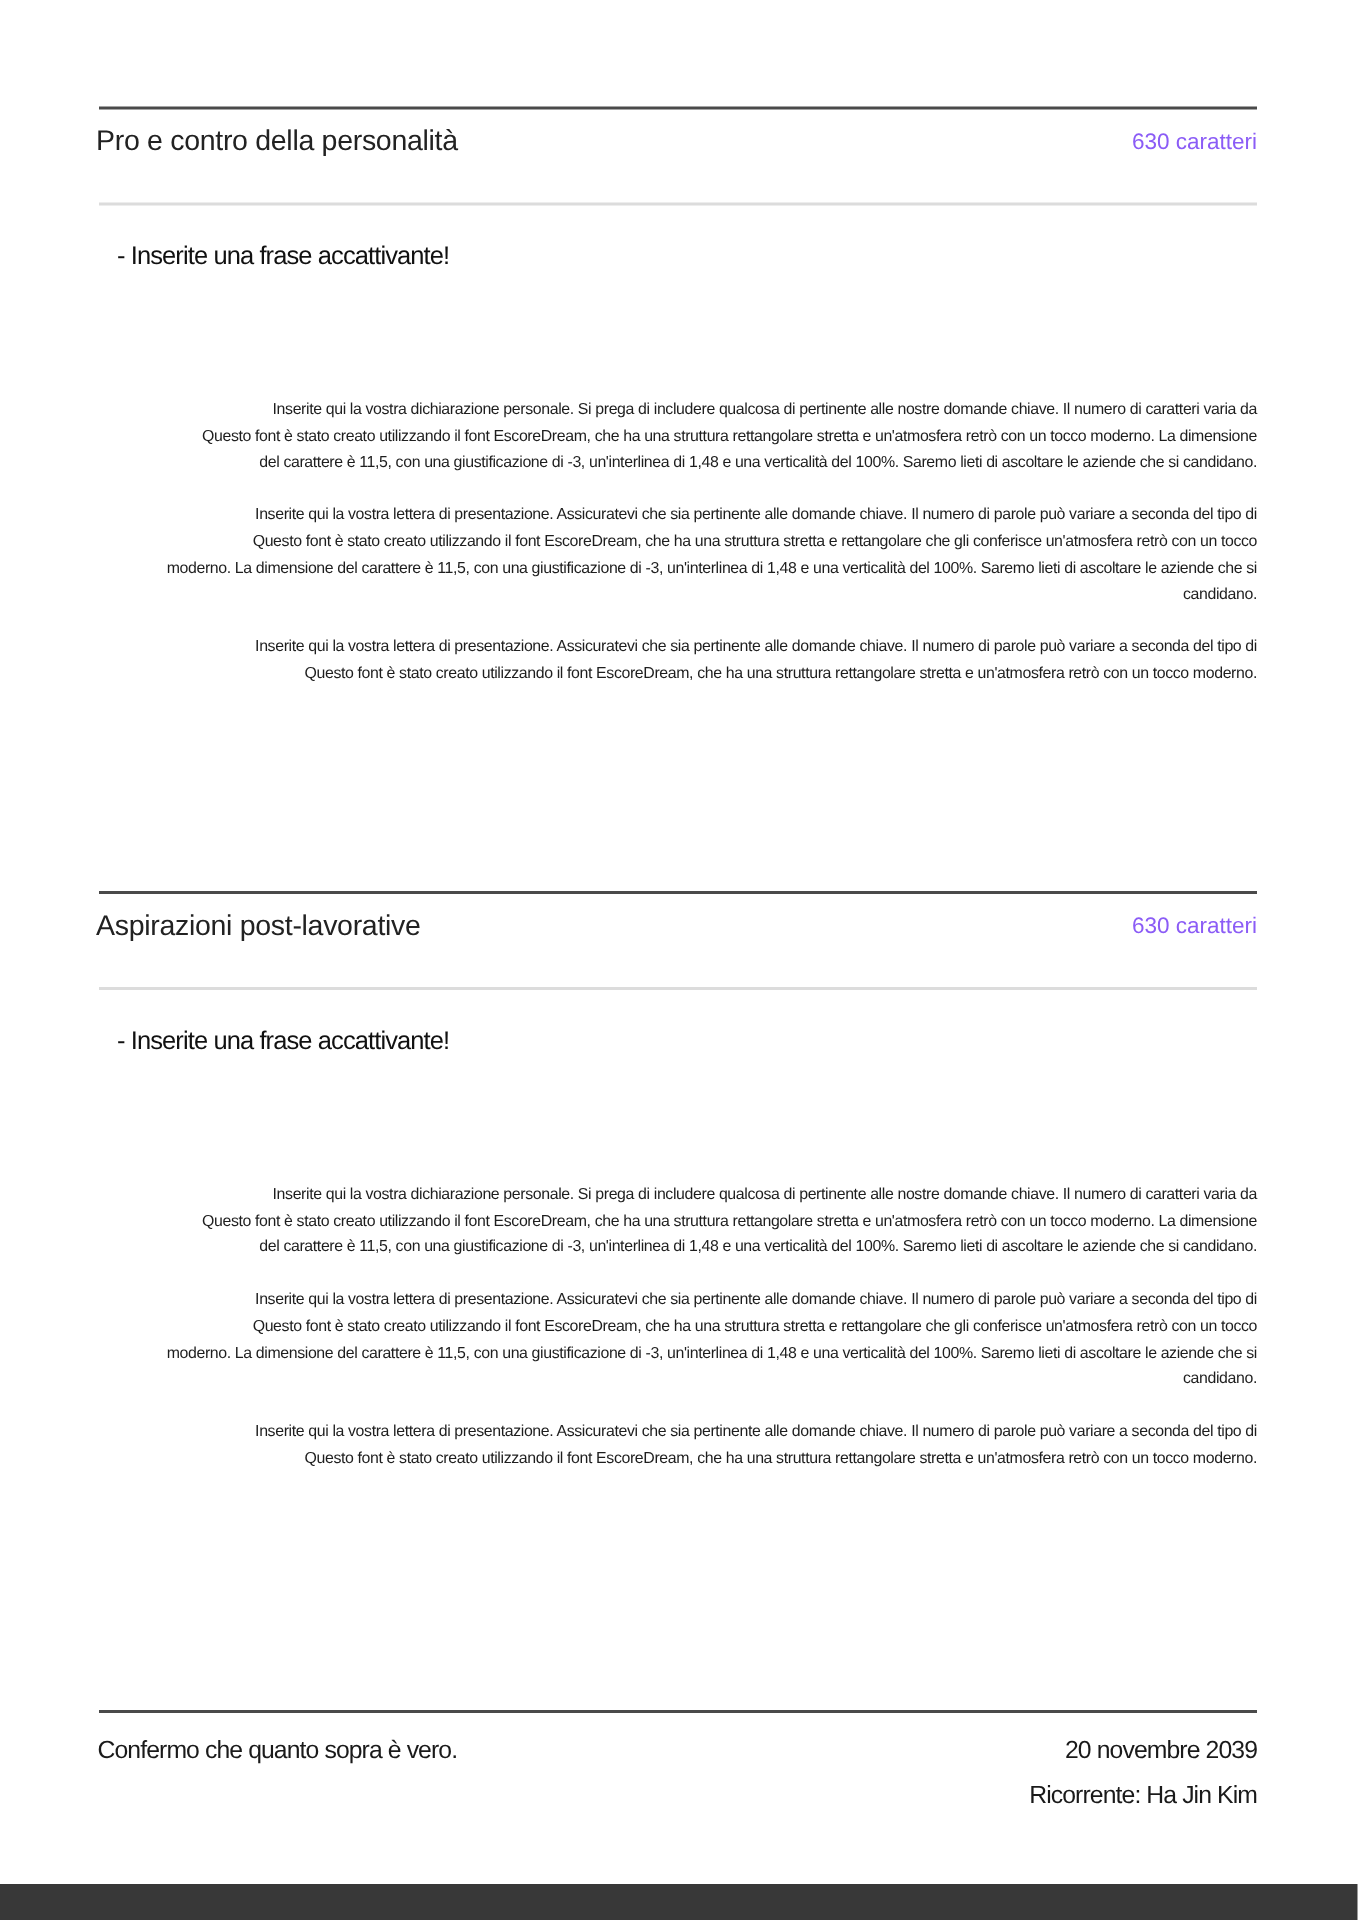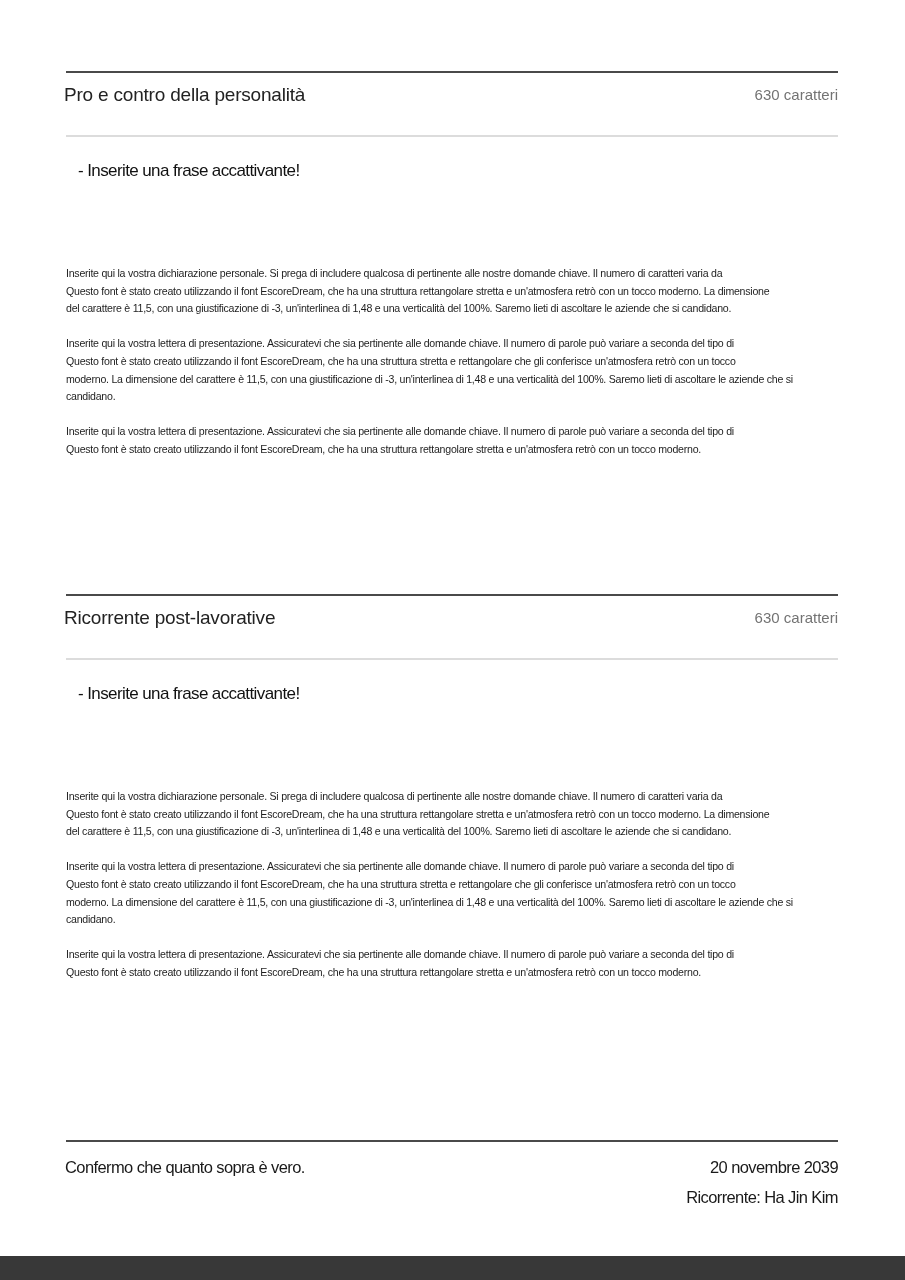--- a/index.html
+++ b/index.html
@@ -4,26 +4,26 @@
 <style>
   html, body { margin: 0; padding: 0; }
   body {
     width: 905px; height: 1280px; background: #ffffff; position: relative; overflow: hidden;
     font-family: "Liberation Sans", "DejaVu Sans", sans-serif; color: #222222;
   }
   .section { position: absolute; left: 66px; width: 772px; }
   .rule-top { height: 2px; background: #4a4a4a; }
   .head-row { position: relative; height: 62px; }
   .sec-title { position: absolute; left: -2px; top: 11px; font-size: 19px; color: #222; letter-spacing: -0.2px; }
-  .sec-count { position: absolute; right: 0; top: 13px; font-size: 15px; color: #737373; }
+  .sec-count { position: absolute; right: 0; top: 13px; font-size: 15px; color: #8b5cf6; }
   .rule-sub { height: 2px; background: #dcdcdc; }
   .catch { margin-top: 24px; font-size: 17px; color: #111; letter-spacing: -0.6px; font-weight: 500; margin-left: 12px; }
   .body-block { margin-top: 84px; }
   .para { font-size: 10.6px; line-height: 17.7px; color: #1e1e1e; letter-spacing: -0.25px; margin-bottom: 17px; }
-  .para .ln { display: block; white-space: nowrap; }
+  .para .ln { display: block; white-space: nowrap; text-align: right; }
   .footer-sec { position: absolute; left: 66px; width: 772px; top: 1140px; }
   .footer-rule { height: 2px; background: #4a4a4a; }
   .confirm { position: absolute; left: -1px; top: 18px; font-size: 16.5px; color: #1a1a1a; letter-spacing: -0.6px; text-align: center; }
   .fdate { position: absolute; right: 0; top: 18px; font-size: 16.5px; color: #1a1a1a; letter-spacing: -0.6px; }
   .fname { position: absolute; right: 0; top: 48px; font-size: 16.5px; color: #1a1a1a; letter-spacing: -0.6px; }
   .bottom-bar { position: absolute; left: 0; right: 0; bottom: 0; height: 24px; background: #383838; }
 </style>
 </head>
 <body>
 
@@ -50,21 +50,21 @@
     <div class="para">
       <span class="ln">Inserite qui la vostra lettera di presentazione. Assicuratevi che sia pertinente alle domande chiave. Il numero di parole può variare a seconda del tipo di</span>
       <span class="ln">Questo font è stato creato utilizzando il font EscoreDream, che ha una struttura rettangolare stretta e un'atmosfera retrò con un tocco moderno.</span>
     </div>
   </div>
 </div>
 
 <div class="section" style="top:594px;">
   <div class="rule-top"></div>
   <div class="head-row">
-    <div class="sec-title">Ricorrente post-lavorative</div>
+    <div class="sec-title">Aspirazioni post-lavorative</div>
     <div class="sec-count">630 caratteri</div>
   </div>
   <div class="rule-sub"></div>
   <div class="catch">- Inserite una frase accattivante!</div>
   <div class="body-block">
     <div class="para">
       <span class="ln">Inserite qui la vostra dichiarazione personale. Si prega di includere qualcosa di pertinente alle nostre domande chiave. Il numero di caratteri varia da</span>
       <span class="ln">Questo font è stato creato utilizzando il font EscoreDream, che ha una struttura rettangolare stretta e un'atmosfera retrò con un tocco moderno. La dimensione</span>
       <span class="ln">del carattere è 11,5, con una giustificazione di -3, un'interlinea di 1,48 e una verticalità del 100%. Saremo lieti di ascoltare le aziende che si candidano.</span>
     </div>

